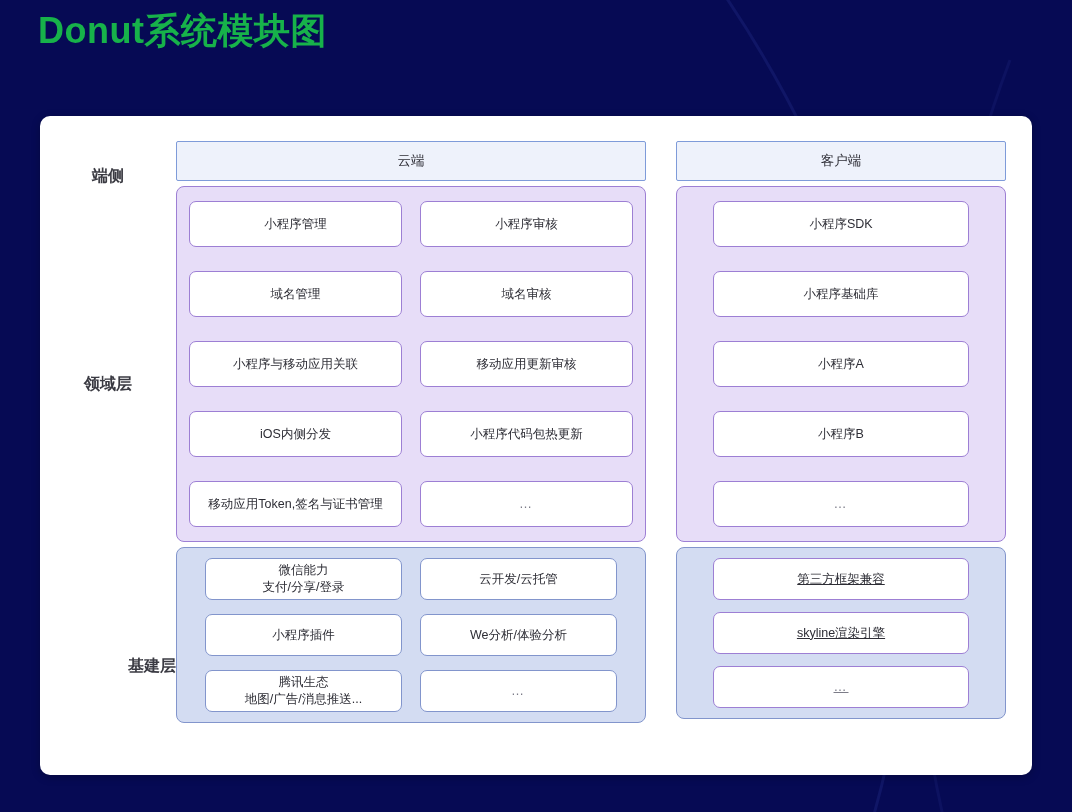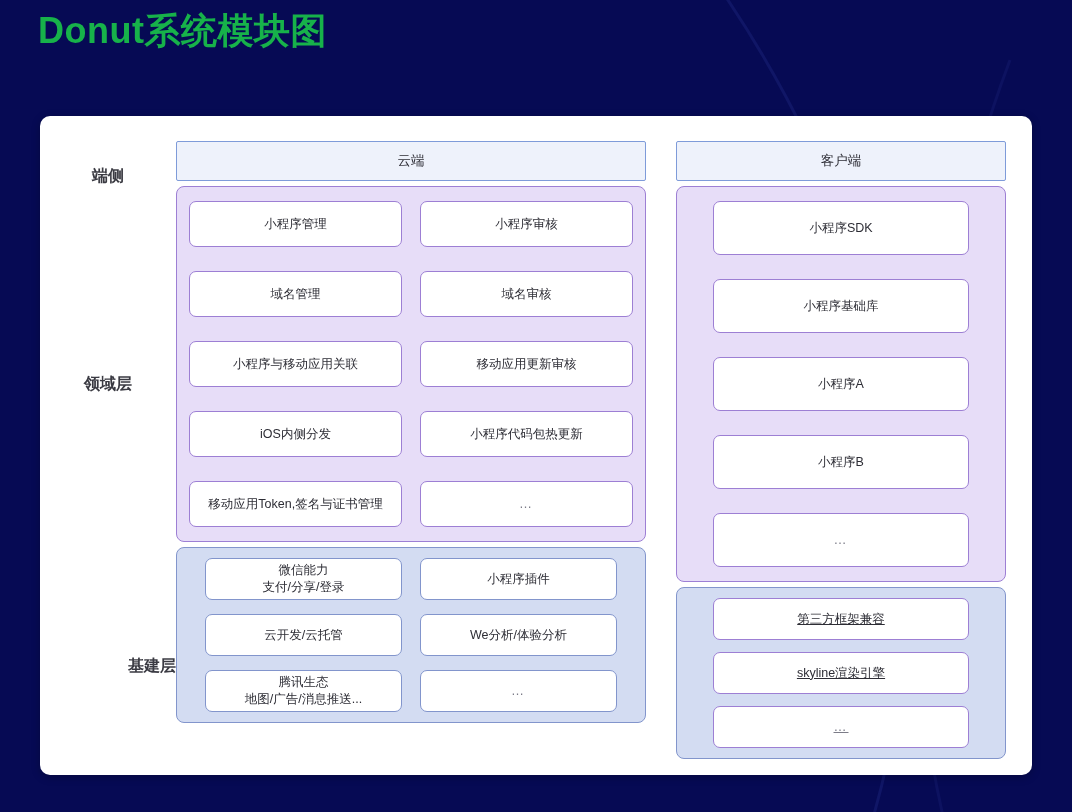--- a/index.html
+++ b/index.html
@@ -72,21 +72,21 @@
   #col-cloud .panel.domain .cell{height:46px;}
 
   
   #col-cloud .panel.infra{padding:10px 28px;}
   #col-cloud .panel.infra .grid2{row-gap:14px;}
   #col-cloud .panel.infra .cell{height:42px;}
 
   
   #col-client .panel.domain{padding:14px 36px;}
   #col-client .panel.domain .grid1{row-gap:24px;}
-  #col-client .panel.domain .cell{height:54px;}
+  #col-client .panel.domain .cell{height:46px;}
 
   
   #col-client .panel.infra{padding:10px 36px;}
   #col-client .panel.infra .grid1{row-gap:12px;}
   #col-client .panel.infra .cell{height:42px;text-decoration:underline;}
 
   .cell .line2{display:block;}
 </style>
 </head>
 <body>
@@ -126,22 +126,22 @@
     </div>
 
     <div class="panel infra">
       <div class="grid2">
         <div class="cell v-blue">
           <div>
             <span class="line2">微信能力</span>
             <span class="line2">支付/分享/登录</span>
           </div>
         </div>
+        <div class="cell v-blue">云开发/云托管</div>
         <div class="cell v-blue">小程序插件</div>
-        <div class="cell v-blue">云开发/云托管</div>
         <div class="cell v-blue">We分析/体验分析</div>
         <div class="cell v-blue">
           <div>
             <span class="line2">腾讯生态</span>
             <span class="line2">地图/广告/消息推送...</span>
           </div>
         </div>
         <div class="cell v-blue empty">…</div>
       </div>
     </div>

